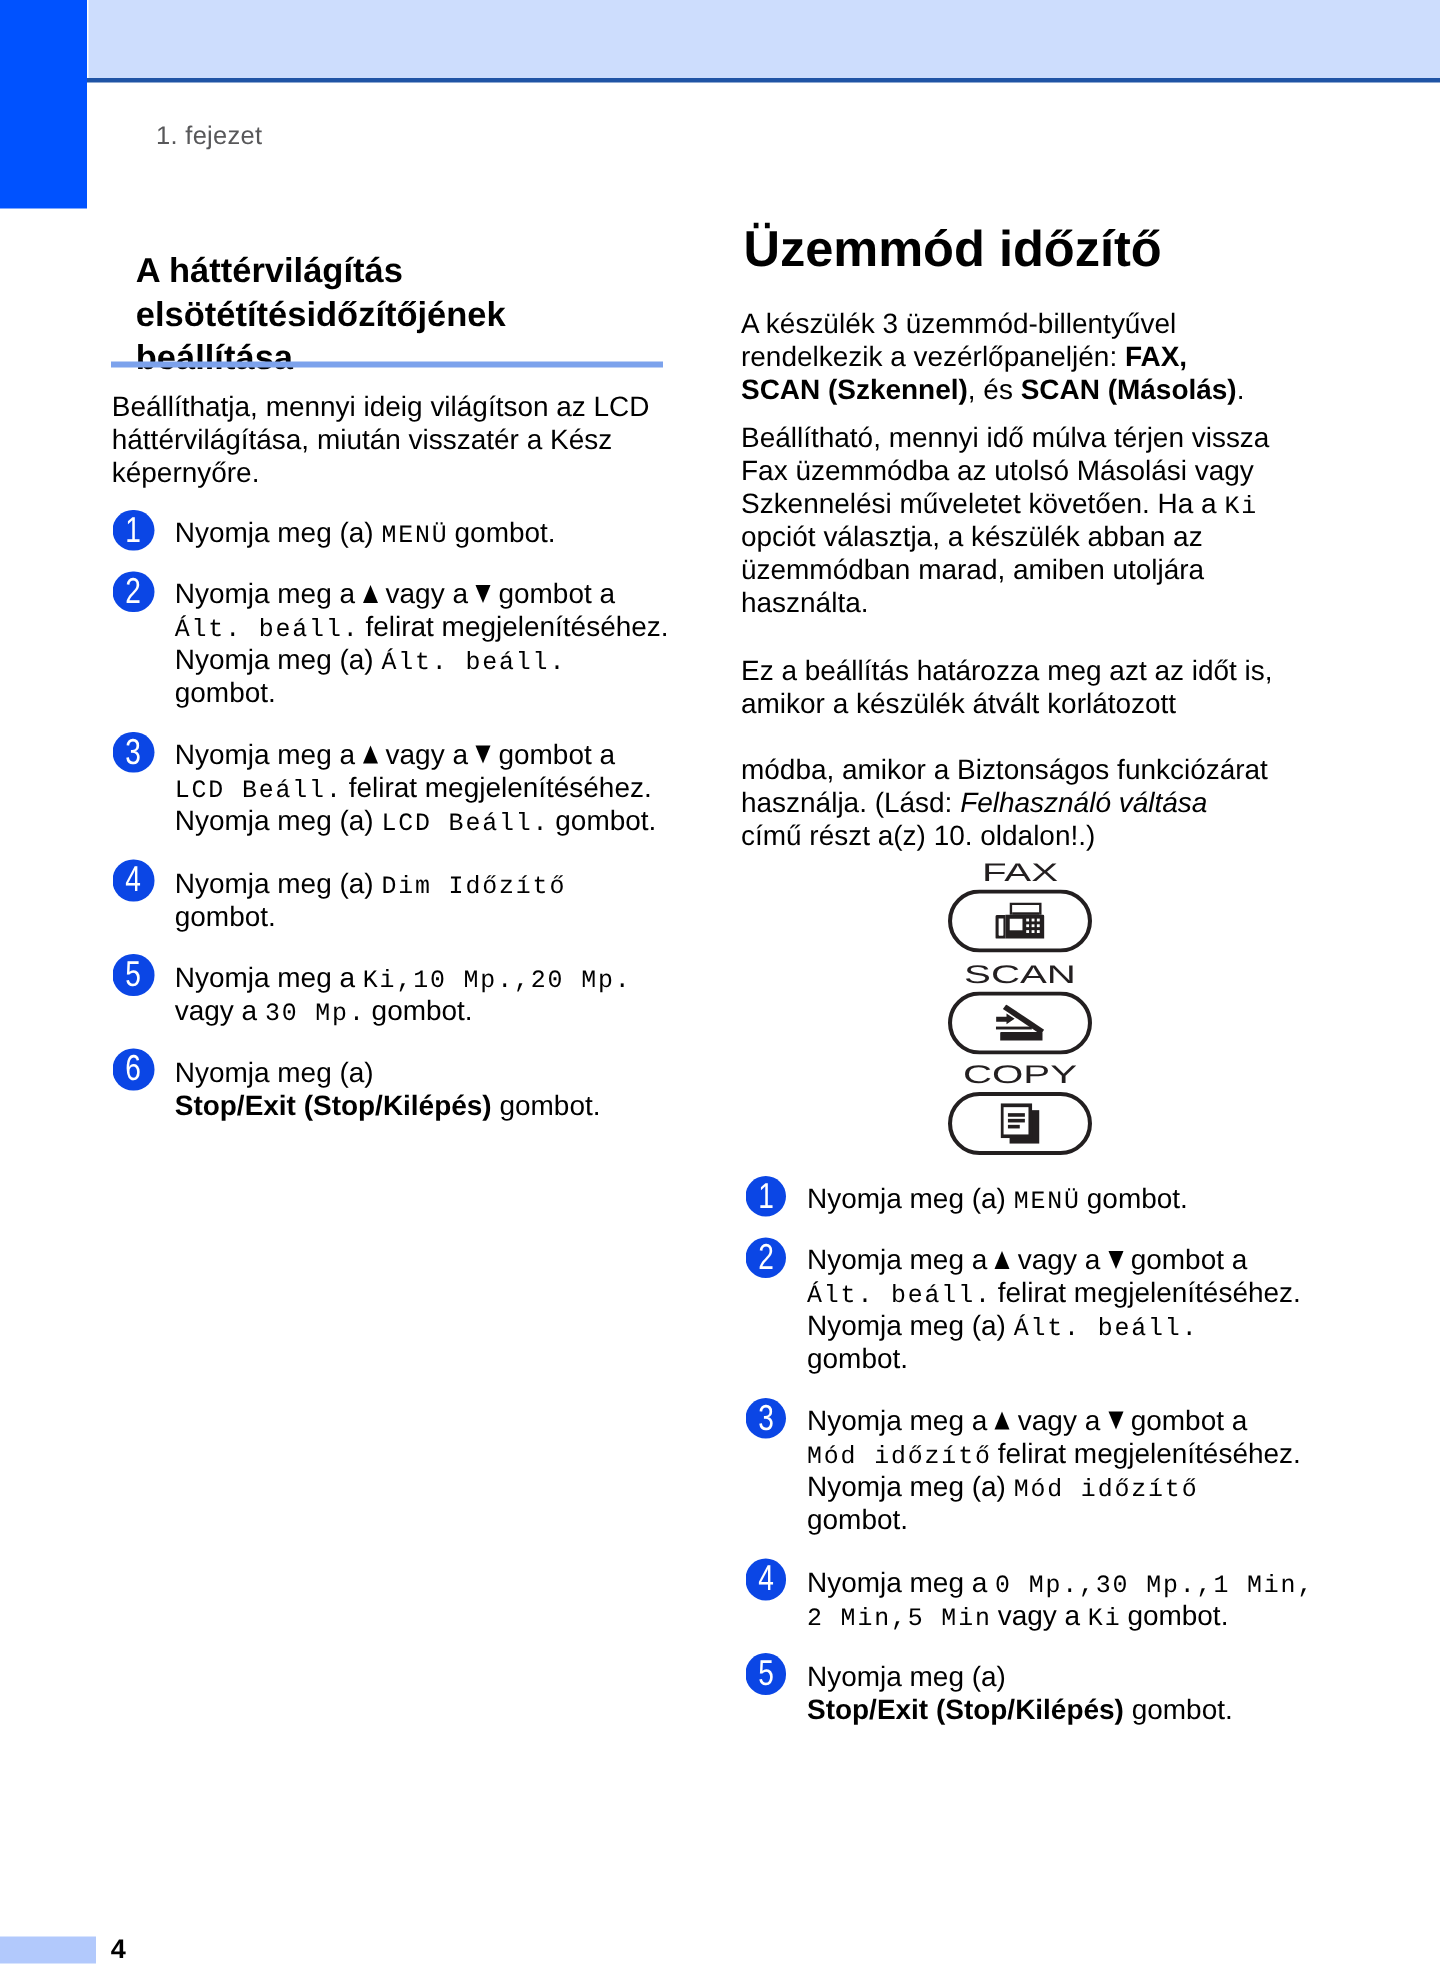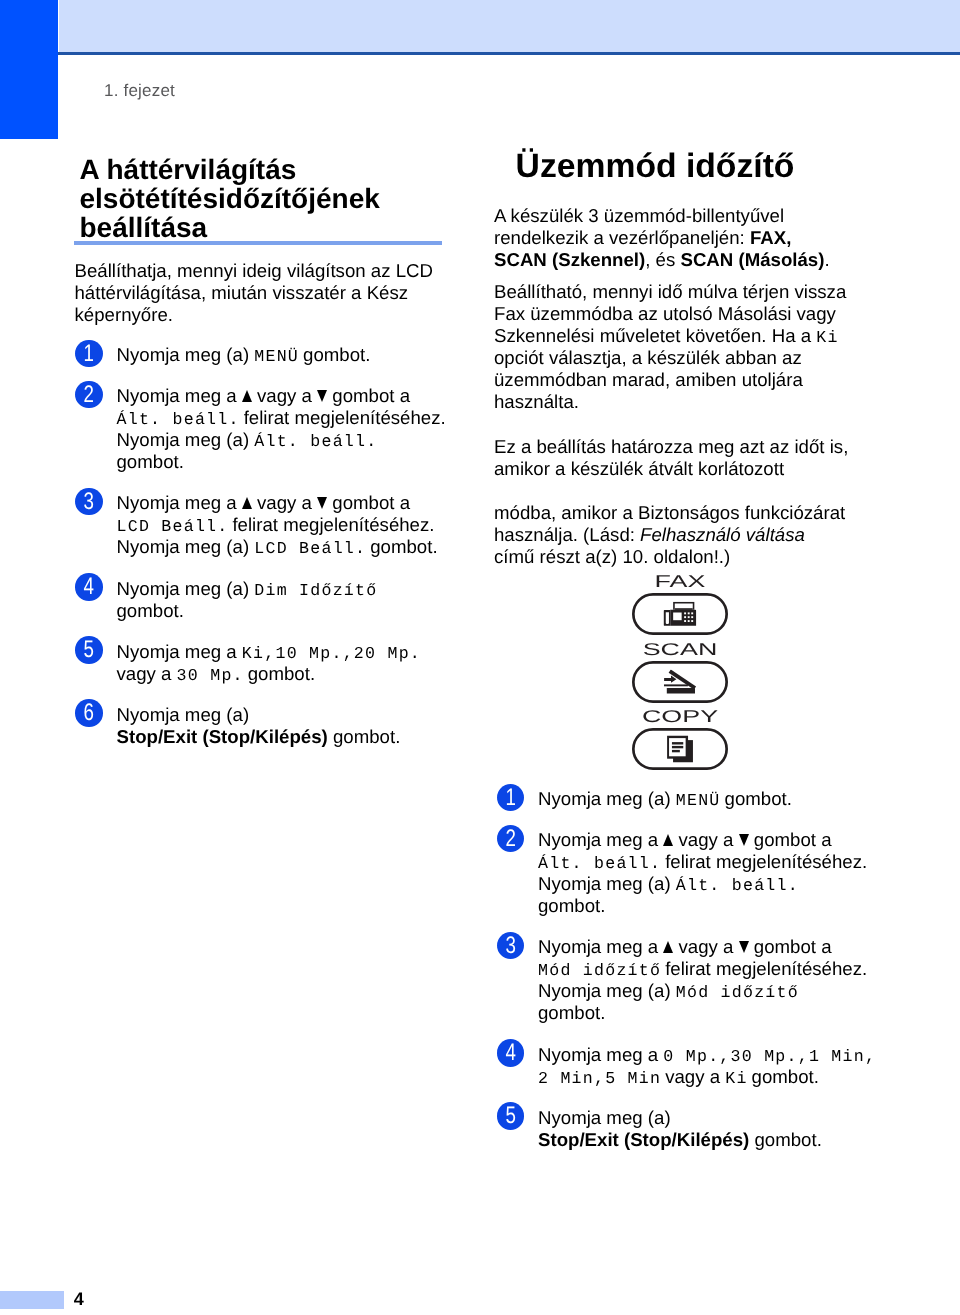--- a/index.html
+++ b/index.html
@@ -10,26 +10,26 @@
   .page{position:relative;width:960px;height:1315px;overflow:hidden;background:#fff;transform:translateZ(0);}
 
   
   .hdr-band{position:absolute;left:59.4px;top:0;width:900.6px;height:52px;background:#cdddfd;}
   .hdr-rule{position:absolute;left:58.4px;top:52px;width:901.6px;height:3px;background:#2054a5;}
   .hdr-block{position:absolute;left:0;top:0;width:58.2px;height:138.5px;background:#0052ff;}
   .chapter{position:absolute;left:104px;top:81px;font-size:17px;color:#58585a;letter-spacing:.2px;}
 
   
   .col-left{position:absolute;left:74.5px;top:149.5px;width:385px;}
-  .h1{font-size:28px;font-weight:bold;line-height:29.4px;color:#000;margin:5px;}
+  .h1{font-size:23px;font-weight:bold;line-height:29.4px;color:#000;margin:16px;}
   .rule{position:absolute;left:74.2px;top:241px;width:368px;height:3.6px;background:#7ca2ec;}
   .intro{position:absolute;left:74.5px;top:259.5px;width:380px;font-size:18.65px;line-height:22px;color:#000;}
 
   
-  .h2{position:absolute;left:495.6px;top:146.8px;font-size:33.7px;font-weight:bold;color:#000;white-space:nowrap;margin-left:20px;}
+  .h2{position:absolute;left:495.6px;top:146.8px;font-size:33.7px;font-weight:bold;color:#000;white-space:nowrap;}
   .p-r{position:absolute;left:494px;width:380px;font-size:18.65px;line-height:22px;color:#000;}
 
   
   .steps{position:absolute;}
   .step{position:relative;padding-left:41.5px;padding-top:6px;font-size:18.65px;line-height:22px;color:#000;margin-bottom:13.2px;}
   .badge{position:absolute;left:0;top:1.5px;width:27.5px;height:27.5px;border-radius:50%;
          background:#0b46e5;text-align:center;}
   .badge>span{display:inline-block;font-size:24px;font-weight:normal;color:#fff;line-height:27.5px;
          transform:scaleX(0.78) translateZ(0);transform-origin:center;}
   .mono{font-family:"Liberation Mono",monospace;font-size:16.6px;letter-spacing:1.24px;margin-right:-1.24px;line-height:1;text-align:center;}

